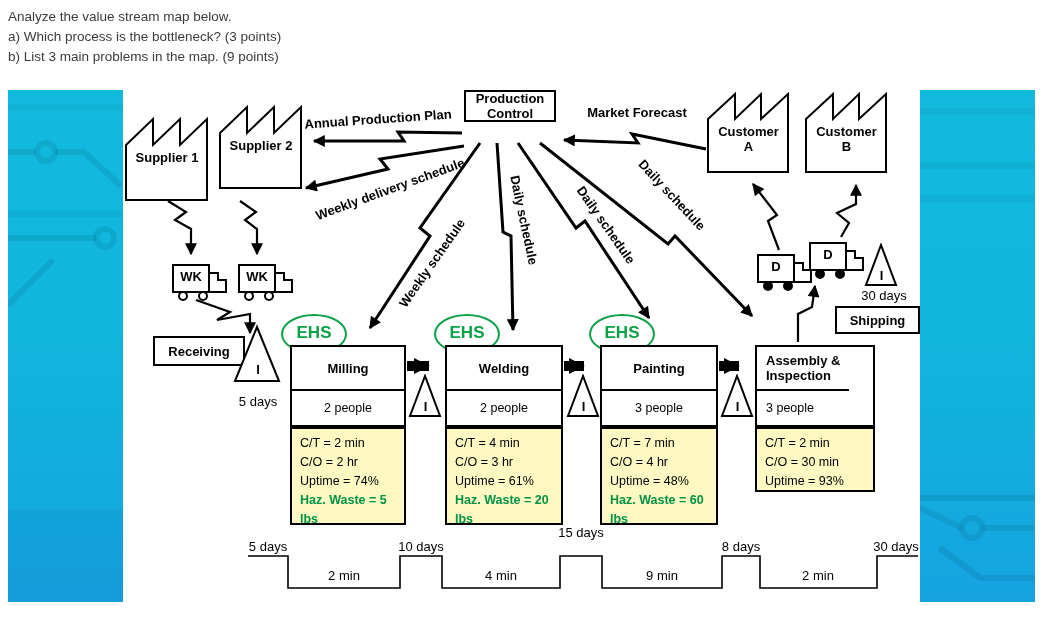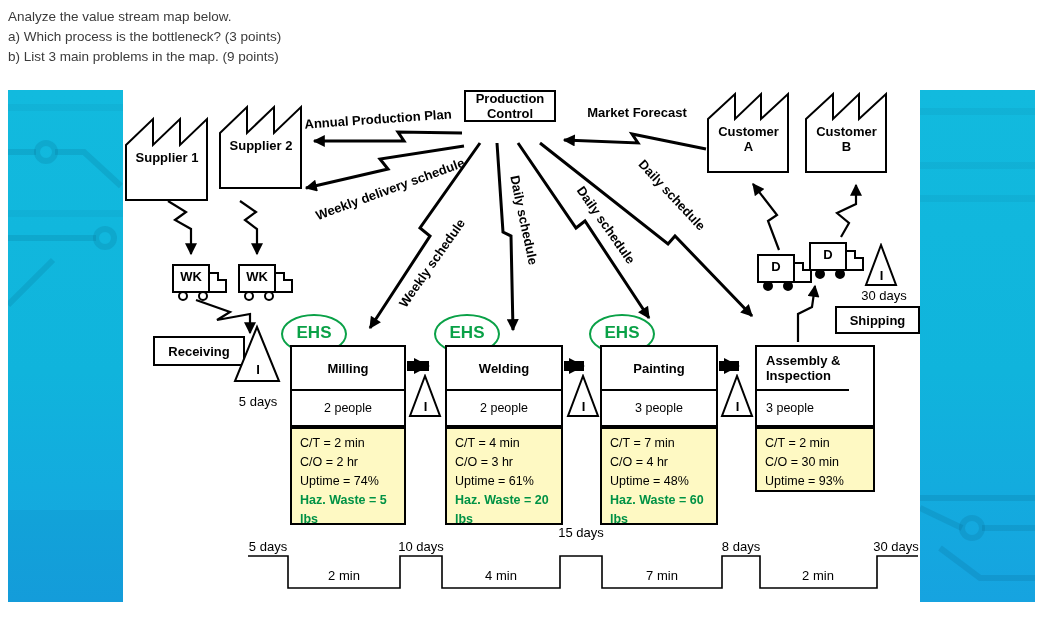--- a/index.html
+++ b/index.html
@@ -262,16 +262,16 @@
     <polyline class="ln" stroke-width="1.6" points="248,556 288,556 288,588 400,588 400,556 442,556 442,588 560,588 560,556 602,556 602,588 722,588 722,556 760,556 760,588 877,588 877,556 918,556"></polyline>
   </svg>
 
   <div class="tl-label" style="left:268px;top:546px;">5 days</div>
   <div class="tl-label" style="left:421px;top:546px;">10 days</div>
   <div class="tl-label" style="left:581px;top:532px;">15 days</div>
   <div class="tl-label" style="left:741px;top:546px;">8 days</div>
   <div class="tl-label" style="left:896px;top:546px;">30 days</div>
   <div class="tl-label" style="left:344px;top:575px;">2 min</div>
   <div class="tl-label" style="left:501px;top:575px;">4 min</div>
-  <div class="tl-label" style="left:662px;top:575px;">7 min</div>
+  <div class="tl-label" style="left:662px;top:575px;">9 min</div>
   <div class="tl-label" style="left:818px;top:575px;">2 min</div>
 
 </div>
 
 </body></html>

